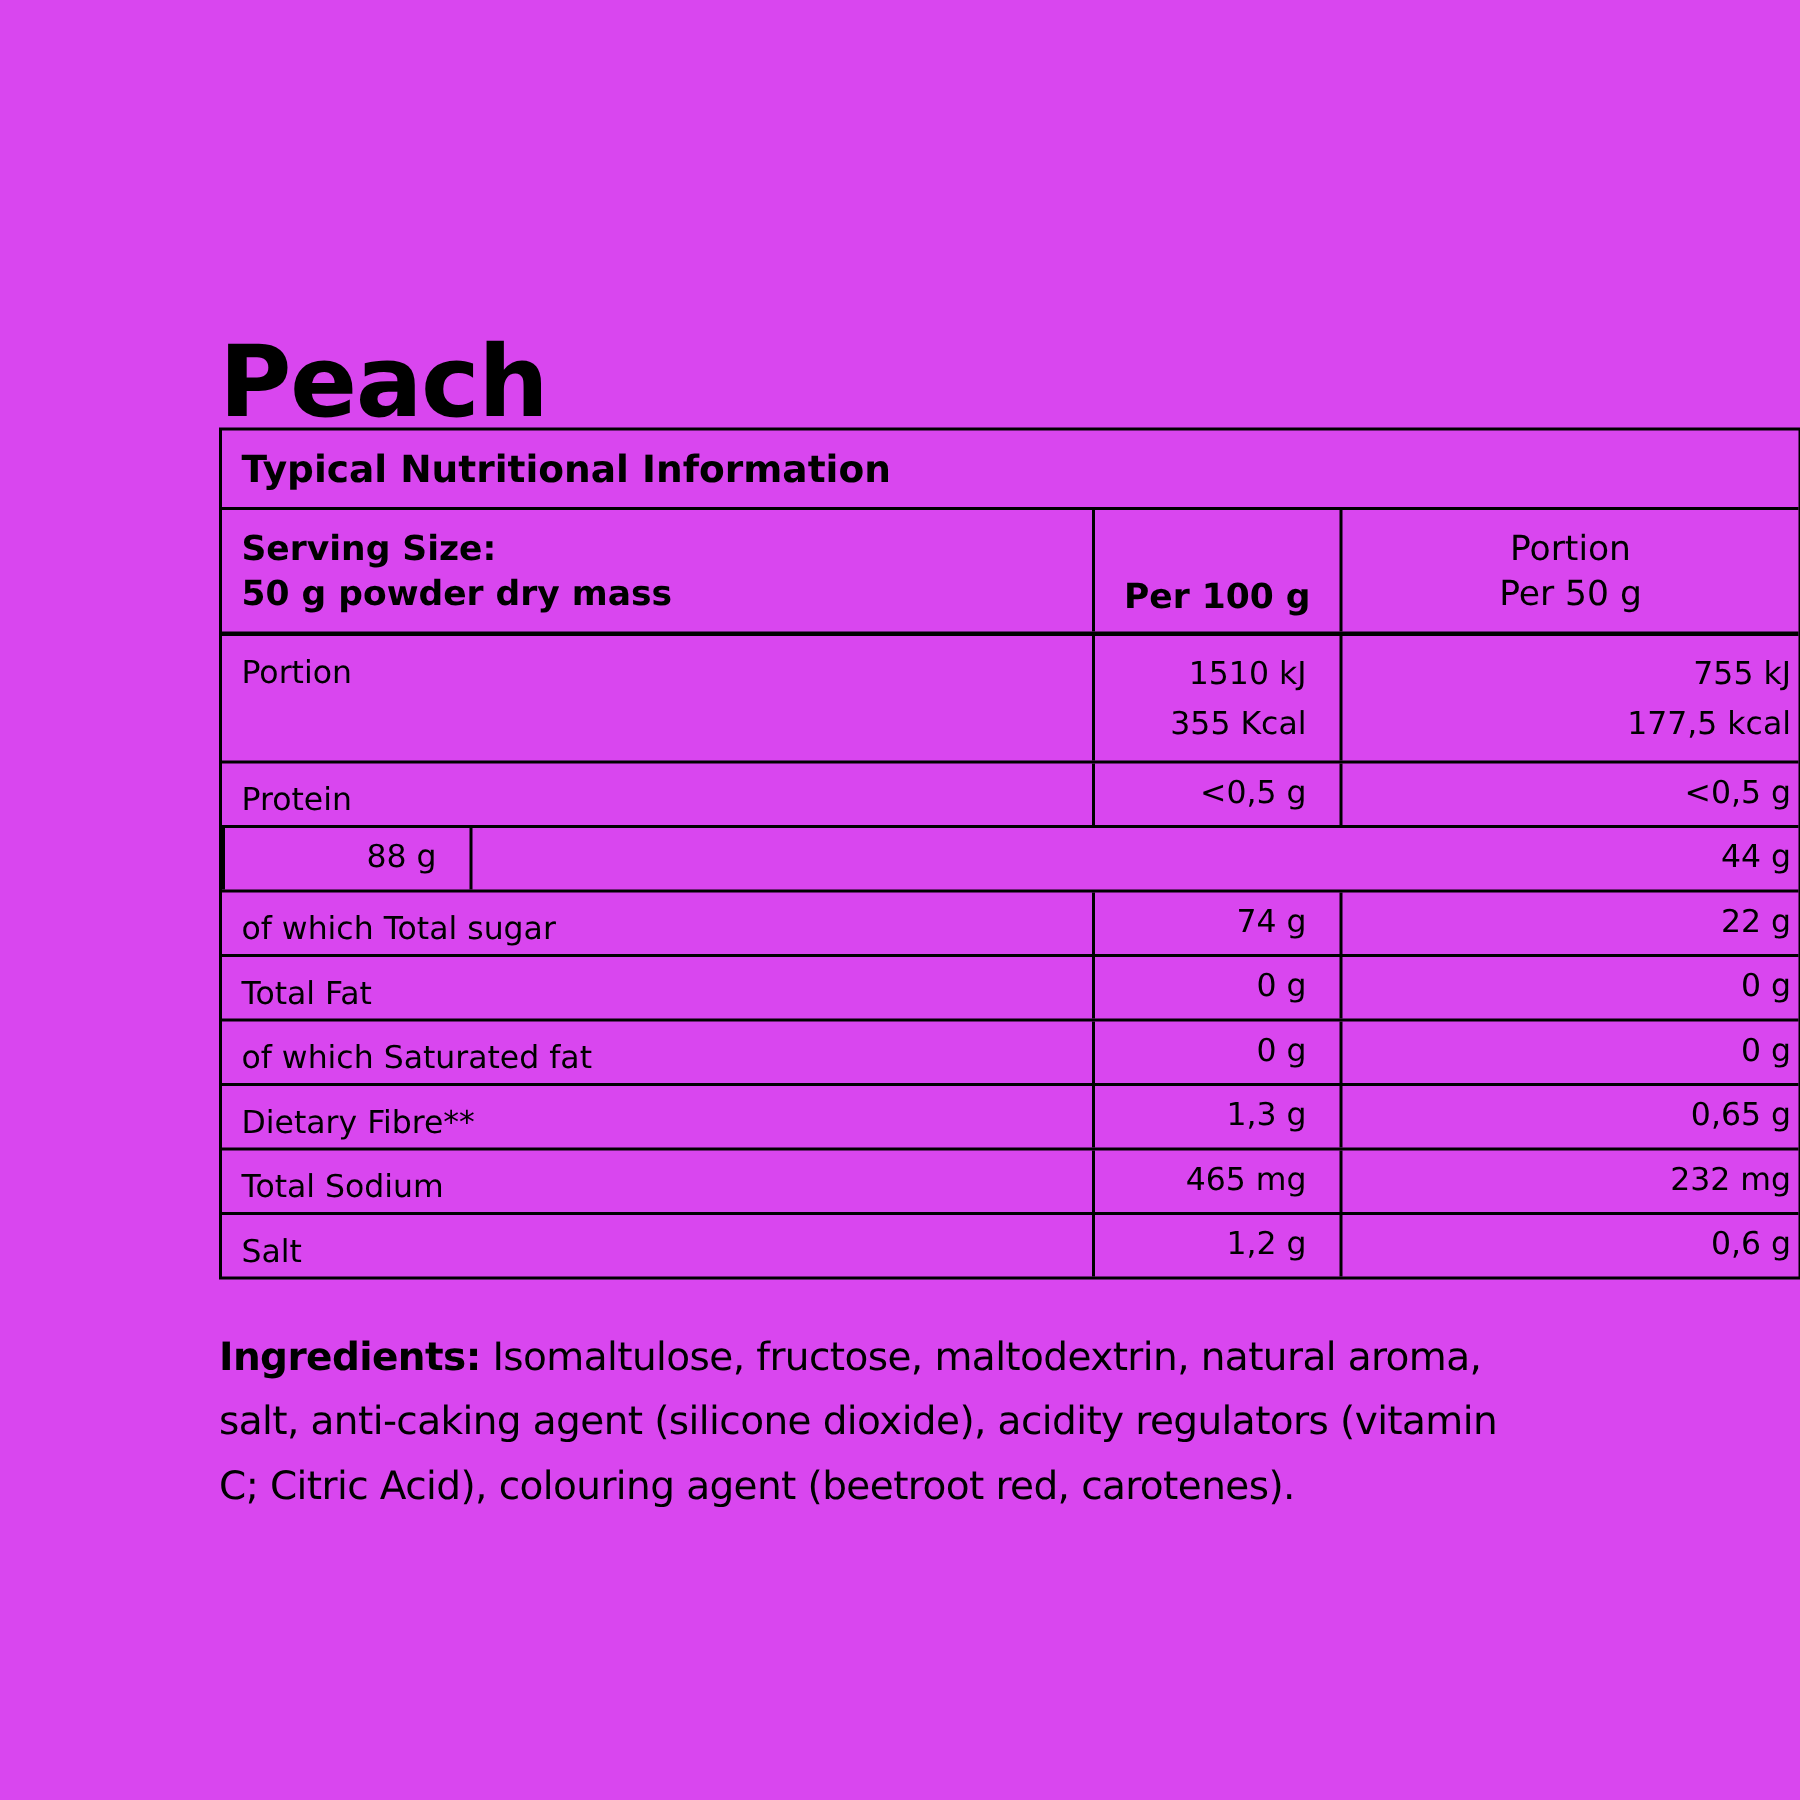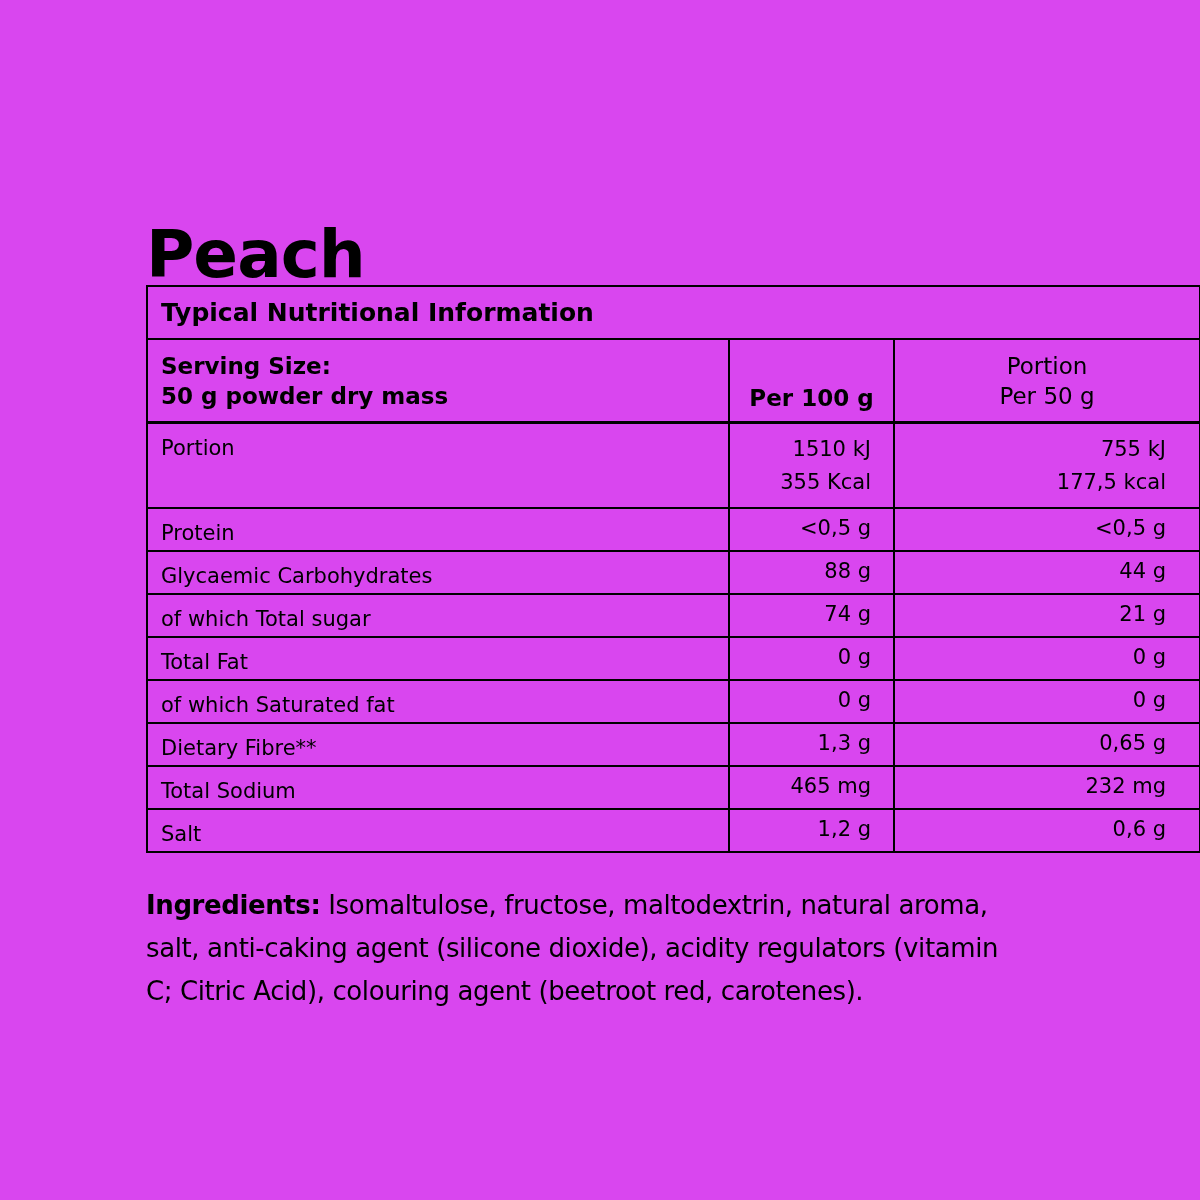--- a/index.html
+++ b/index.html
@@ -53,21 +53,21 @@
   .energy-row .lbl { align-items: flex-start; padding-top: 12px; }
   .energy-row .val {
     flex-direction: column; justify-content: flex-start; align-items: flex-end;
     padding-top: 9px; line-height: 33px;
   }
 
   .data-row { height: 43px; }
   .lbl { font-size: 21px; align-items: flex-end; padding-bottom: 5px; }
   .val { font-size: 21px; justify-content: flex-end; align-items: flex-end; padding-bottom: 10px; }
   .c2.val { padding-right: 22px; }
-  .c3.val { padding-right: 33px; text-align: center; }
+  .c3.val { padding-right: 5px; text-align: center; }
 
   .ingredients {
     position: absolute; left: 146px; top: 884px; margin: 0;
     font-size: 26px; line-height: 43px; letter-spacing: -0.4px;
   }
   .ing-line { white-space: nowrap; }
   .b { font-weight: bold; }
 </style>
 </head>
 <body>
@@ -106,29 +106,28 @@
       </div>
     </div>
 
     <div class="trow data-row bt2">
       <div class="cell c1 lbl">Protein</div>
       <div class="cell c2 val">&lt;0,5 g</div>
       <div class="cell c3 val">&lt;0,5 g</div>
     </div>
 
     <div class="trow data-row bt2">
-      <div class="cell c1 lbl">Glycaemic Carbohydrates</div>
       <div class="cell c2 val">88 g</div>
       <div class="cell c3 val">44 g</div>
     </div>
 
     <div class="trow data-row bt2">
       <div class="cell c1 lbl">of which Total sugar</div>
       <div class="cell c2 val">74 g</div>
-      <div class="cell c3 val">21 g</div>
+      <div class="cell c3 val">22 g</div>
     </div>
 
     <div class="trow data-row bt2">
       <div class="cell c1 lbl">Total Fat</div>
       <div class="cell c2 val">0 g</div>
       <div class="cell c3 val">0 g</div>
     </div>
 
     <div class="trow data-row bt2">
       <div class="cell c1 lbl">of which Saturated fat</div>

